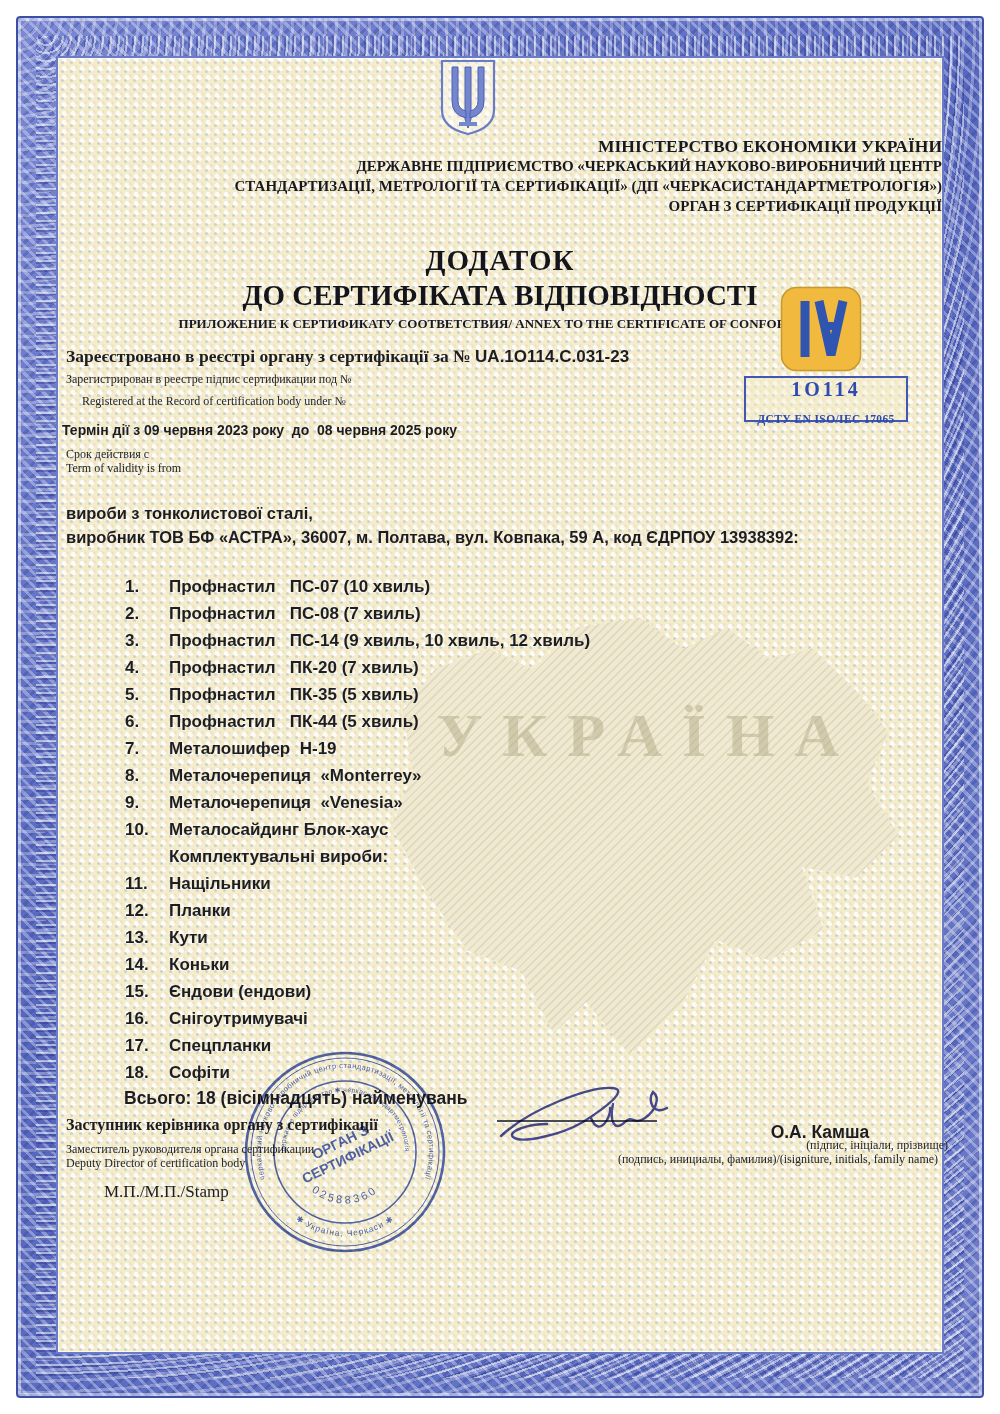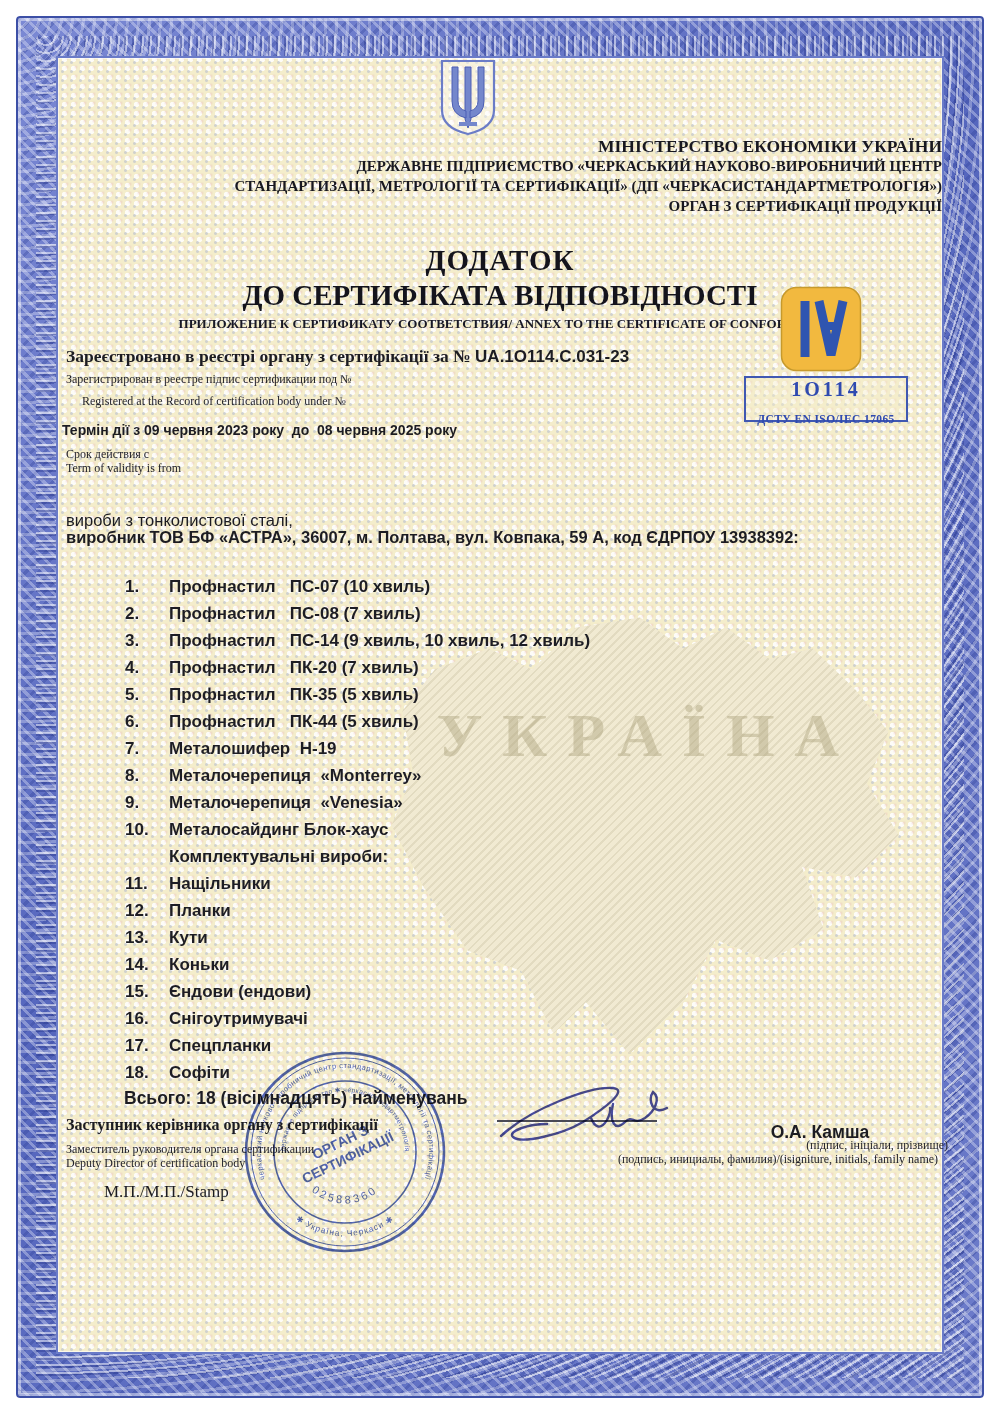--- a/index.html
+++ b/index.html
@@ -68,21 +68,21 @@
   .reg-main{left:8px;top:288px;font-size:17.5px;font-weight:bold;}
   .reg-num{font-family:"Liberation Sans",sans-serif;font-size:17px;}
   .small-note{font-size:12px;color:#23232b;}
   .reg-ru{left:8px;top:314px;}
   .reg-en{left:24px;top:328px;margin-top:8px;}
 
   .valid-main{left:4px;top:364px;font-family:"Liberation Sans",sans-serif;font-size:14px;font-weight:bold;white-space:pre;}
   .valid-ru{left:8px;top:389px;}
   .valid-en{left:8px;top:403px;}
 
-  .intro-1{left:8px;top:446px;font-family:"Liberation Sans",sans-serif;font-size:16.5px;font-weight:normal;margin-top:7px;}
+  .intro-1{left:8px;top:446px;font-family:"Liberation Sans",sans-serif;font-size:16.5px;font-weight:bold;}
   .intro-2{left:8px;top:470px;font-family:"Liberation Sans",sans-serif;font-size:16.5px;font-weight:bold;}
 
   .item-row{left:67px;height:27px;font-family:"Liberation Sans",sans-serif;font-size:17px;font-weight:bold;color:#1d1d24;}
   .item-num{display:inline-block;width:44px;}
   .item-text{white-space:pre;}
 
   .total-line{left:66px;top:1030px;font-family:"Liberation Sans",sans-serif;font-size:17.5px;font-weight:bold;}
 
   .pos-ua{left:8px;top:1058px;font-size:16px;font-weight:bold;}
   .pos-ru{left:8px;top:1084px;}

